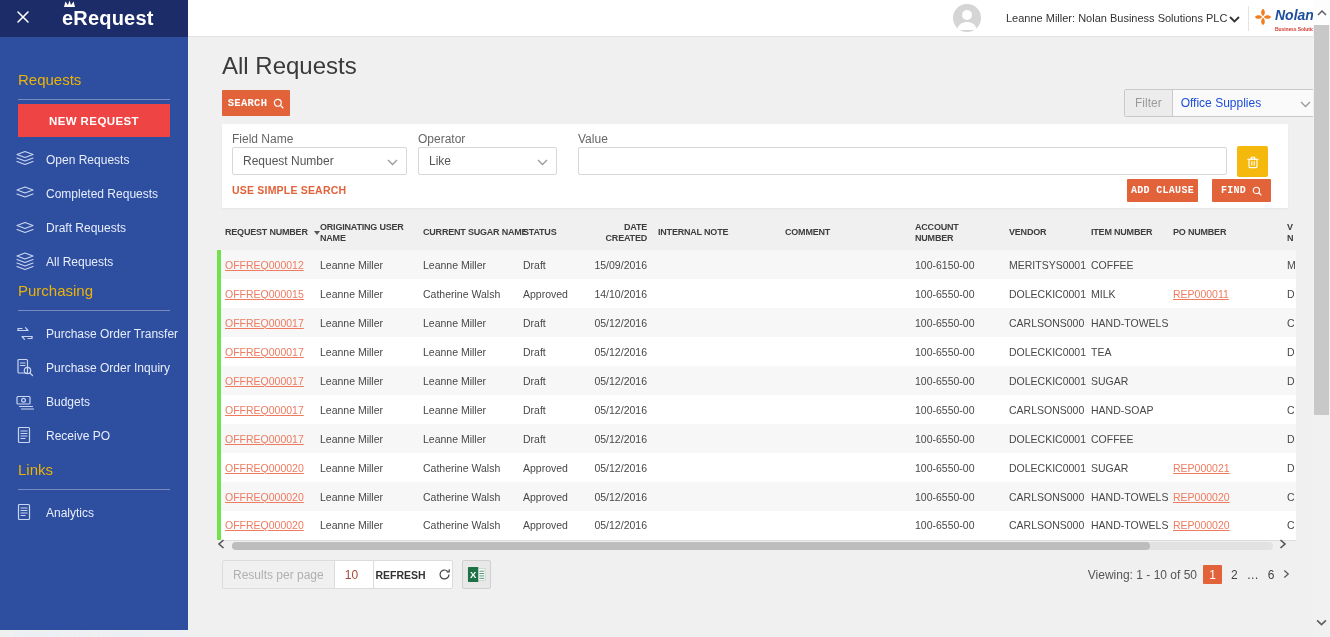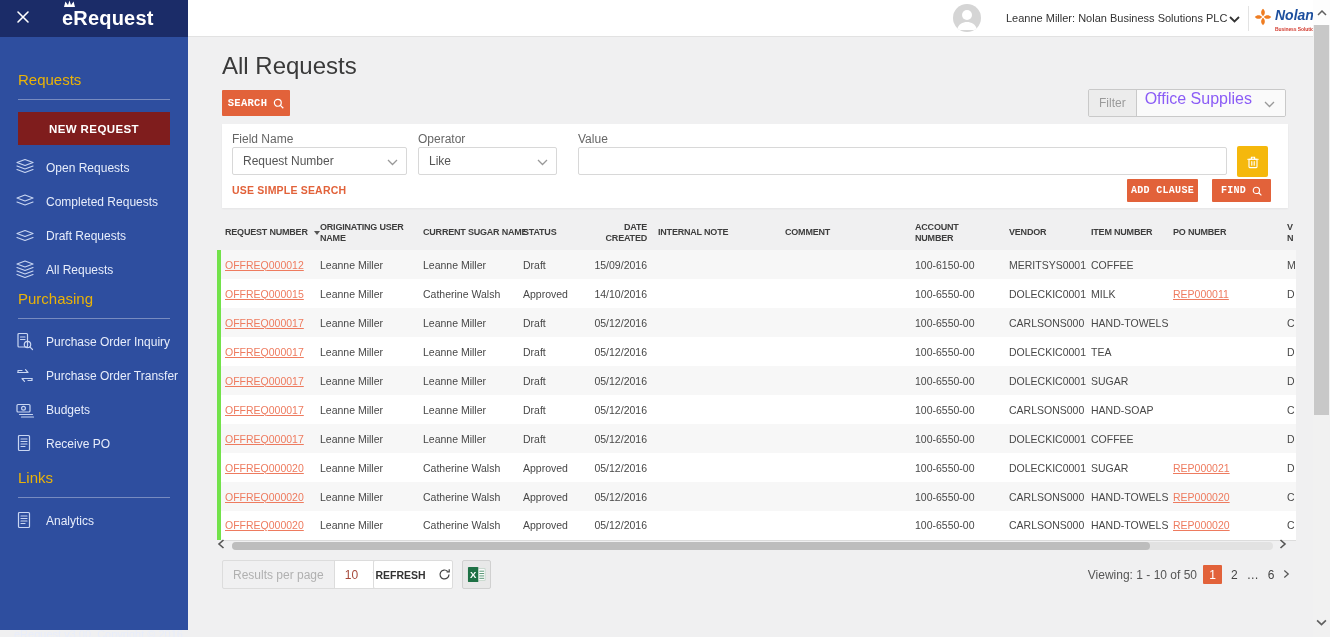--- a/index.html
+++ b/index.html
@@ -15,32 +15,32 @@
 .user-lbl{position:absolute;left:818px;top:12px;font-size:11px;color:#333;white-space:nowrap}
 .user-caret{position:absolute;left:1041px;top:16px}
 .tb-div{position:absolute;left:1060px;top:6px;width:1px;height:25px;background:#e3e3e3}
 .nolan{position:absolute;left:1066px;top:8px;display:flex;align-items:flex-start}
 .nolan-txt{font-size:14px;font-weight:bold;color:#1d4f9e;line-height:14px;font-style:italic}
 .nolan-sub{display:block;font-size:5px;color:#d23b2f;font-style:normal;letter-spacing:-.1px;white-space:nowrap}
 
 .sidebar{position:absolute;left:0;top:37px;width:188px;height:593px;background:#2e4e9f;padding:0 18px;z-index:5}
 .sb-title{color:#eab308;font-size:15px;font-weight:400;line-height:20px}
 .sb-div{height:1px;background:rgba(255,255,255,.35);margin-top:9px}
-.new-req{margin-top:12px;height:33px;background:#7f1d1d;color:#fff;font-weight:bold;font-size:11.5px;display:flex;align-items:center;justify-content:center;letter-spacing:.4px;cursor:pointer;border:none;width:100%;font-family:inherit}
+.new-req{margin-top:4px;height:33px;background:#ef4444;color:#fff;font-weight:bold;font-size:11.5px;display:flex;align-items:center;justify-content:center;letter-spacing:.4px;cursor:pointer;border:none;width:100%;font-family:inherit}
 .sb-list{list-style:none;margin-top:6px;margin-left:-4px}
 .sb-item{height:34px;display:flex;align-items:center;gap:10px;color:#e7edfb;font-size:12px;cursor:pointer;white-space:nowrap}
 .sb-item svg{flex:0 0 22px;color:#c9d6f2}
 .sb-foot{position:absolute;left:14px;top:591px;color:#e8edfa;font-size:11px;white-space:nowrap}
 
 .title{position:absolute;left:222px;top:52px;font-size:24px;font-weight:400;color:#3a3a3a}
 .btn{background:#e2623a;color:#fff;font-weight:bold;border:none;font-family:Liberation Mono, monospace;display:flex;align-items:center;justify-content:center;gap:6px;cursor:pointer;border-radius:1px}
 .search-btn{position:absolute;left:222px;top:90px;width:68px;height:26px;font-size:10.5px;letter-spacing:.3px}
-.filter{position:absolute;left:1088px;top:89px;height:28px;display:flex;border:1px solid #c9c9c9;border-radius:2px;overflow:hidden}
+.filter{position:absolute;left:1124px;top:89px;height:28px;display:flex;border:1px solid #c9c9c9;border-radius:2px;overflow:hidden}
 .f-label{background:#ececec;color:#9a9a9a;font-size:12px;display:flex;align-items:center;padding:0 10px;border-right:1px solid #c9c9c9}
-.f-value{background:#fafafa;color:#8b5cf6;font-size:16px;display:flex;padding:0 8px;width:148px;position:relative}
+.f-value{background:#fafafa;color:#1d4ed8;font-size:12px;display:flex;align-items:center;padding:0 8px;width:148px;position:relative}
 .f-value svg{position:absolute;right:10px;top:11px}
 .panel{position:absolute;left:222px;top:124px;width:1066px;height:84px;background:#fff;box-shadow:0 1px 2px rgba(0,0,0,.05)}
 .lab{position:absolute;font-size:12px;color:#666}
 .sel{position:absolute;height:28px;border:1px solid #d8d8d8;border-radius:2px;background:#fff;font-size:12px;color:#555;display:flex;align-items:center;padding:0 10px}
 .sel svg{position:absolute;right:8px;top:11px}
 .val-input{position:absolute;height:28px;border:1px solid #d8d8d8;border-radius:2px;background:#fff;font-size:12px;color:#555;padding:0 8px;font-family:inherit;width:649px}
 .trash{position:absolute;left:1015px;top:22px;width:31px;height:31px;background:#f5b80c;border:none;border-radius:2px;display:flex;align-items:center;justify-content:center;cursor:pointer}
 .simple{position:absolute;left:10px;top:60px;font-size:10.5px;font-weight:bold;color:#e2623a;letter-spacing:.2px;cursor:pointer}
 .add-clause{position:absolute;left:905px;top:55px;width:71px;height:23px;font-size:10px;letter-spacing:.3px}
 .find-btn{position:absolute;left:990px;top:55px;width:59px;height:23px;font-size:10px;letter-spacing:.3px}
@@ -166,36 +166,36 @@
           </svg>
           <span>All Requests</span>
         </li>
       </ul>
       <div class="sb-title" style="margin-top: 2px;">Purchasing</div>
       <div class="sb-div"></div>
       <ul class="sb-list">
         <li class="sb-item">
           <svg width="22" height="22" viewBox="0 0 22 22">
             <g fill="none" stroke="currentColor" stroke-width="1.2" stroke-linejoin="round" stroke-linecap="round">
+              <path d="M4 7.5h10l-2.5-2.8M18 13.5H8l2.5 2.8"></path>
+              <path d="M4 7.5v-2h4M18 13.5v2h-4"></path>
+            </g>
+          </svg>
+          <span>Purchase Order Transfer</span>
+        </li>
+        <li class="sb-item">
+          <svg width="22" height="22" viewBox="0 0 22 22">
+            <g fill="none" stroke="currentColor" stroke-width="1.2" stroke-linejoin="round" stroke-linecap="round">
               <rect x="4" y="2.5" width="9.5" height="13.5" rx="1"></rect>
               <path d="M6.5 6h4.5M6.5 8.5h4.5"></path>
               <circle cx="13.5" cy="13.5" r="3.2"></circle>
               <path d="M15.8 15.8l2.7 2.7"></path>
             </g>
           </svg>
           <span>Purchase Order Inquiry</span>
-        </li>
-        <li class="sb-item">
-          <svg width="22" height="22" viewBox="0 0 22 22">
-            <g fill="none" stroke="currentColor" stroke-width="1.2" stroke-linejoin="round" stroke-linecap="round">
-              <path d="M4 7.5h10l-2.5-2.8M18 13.5H8l2.5 2.8"></path>
-              <path d="M4 7.5v-2h4M18 13.5v2h-4"></path>
-            </g>
-          </svg>
-          <span>Purchase Order Transfer</span>
         </li>
         <li class="sb-item">
           <svg width="22" height="22" viewBox="0 0 22 22">
             <g fill="none" stroke="currentColor" stroke-width="1.2" stroke-linejoin="round" stroke-linecap="round">
               <rect x="3" y="5.5" width="13" height="7.5" rx="1"></rect>
               <circle cx="9.5" cy="9.2" r="1.9"></circle>
               <path d="M5.5 15.5h13M7.5 18h12"></path>
             </g>
           </svg>
           <span>Budgets</span>

